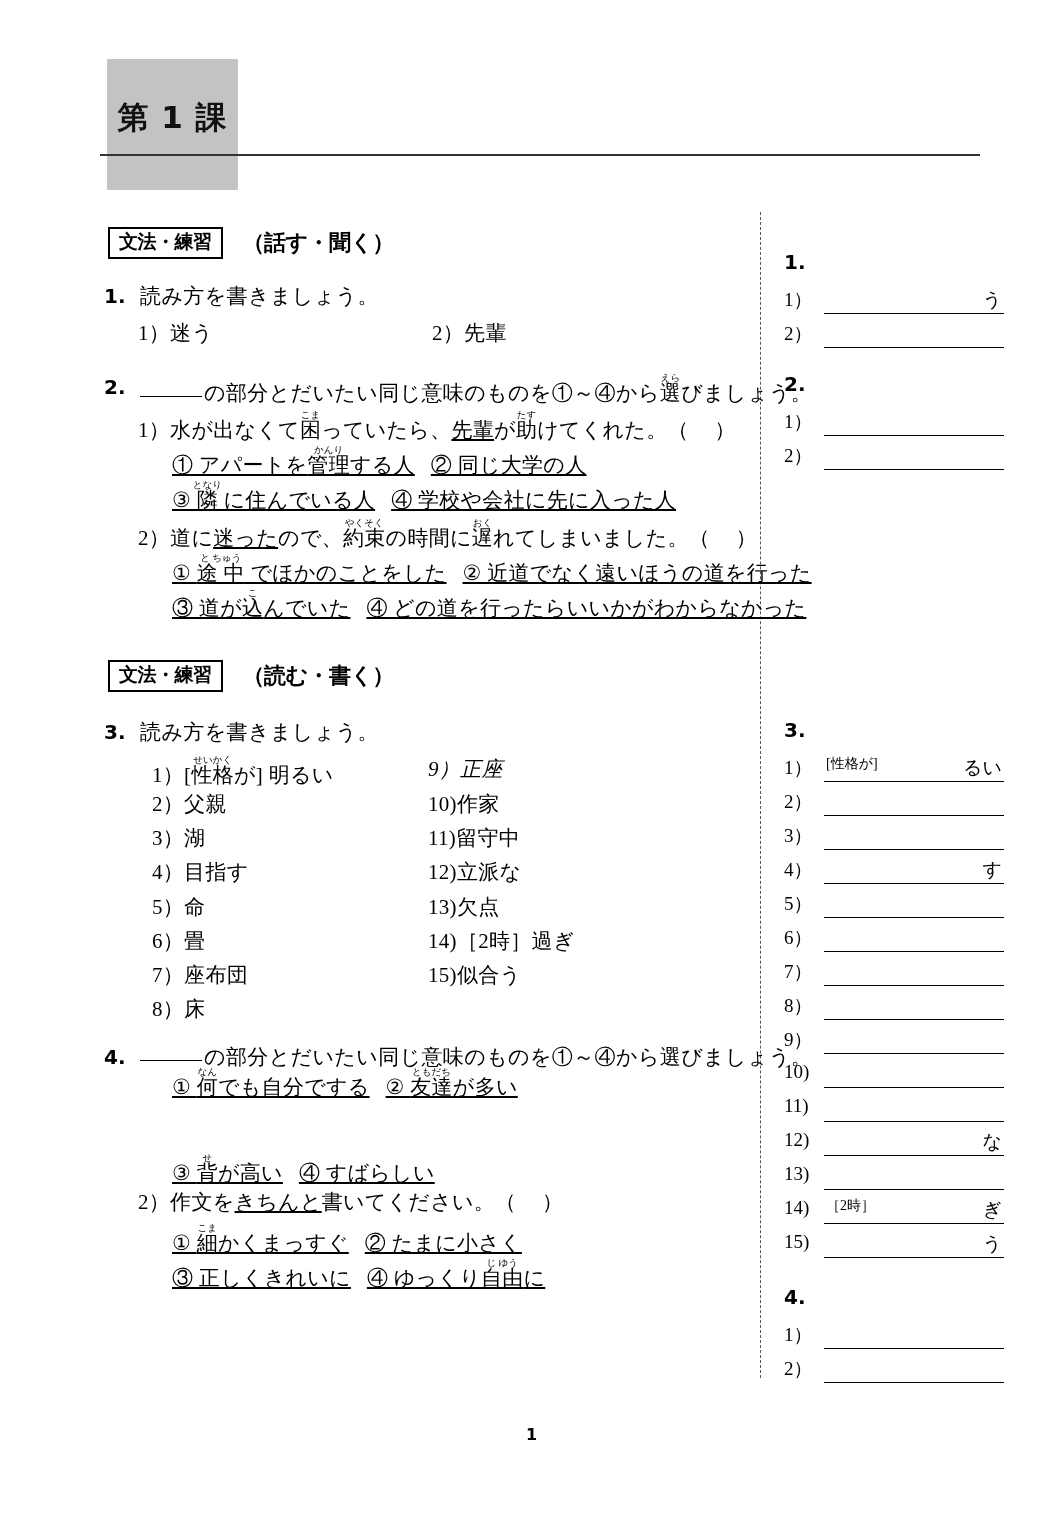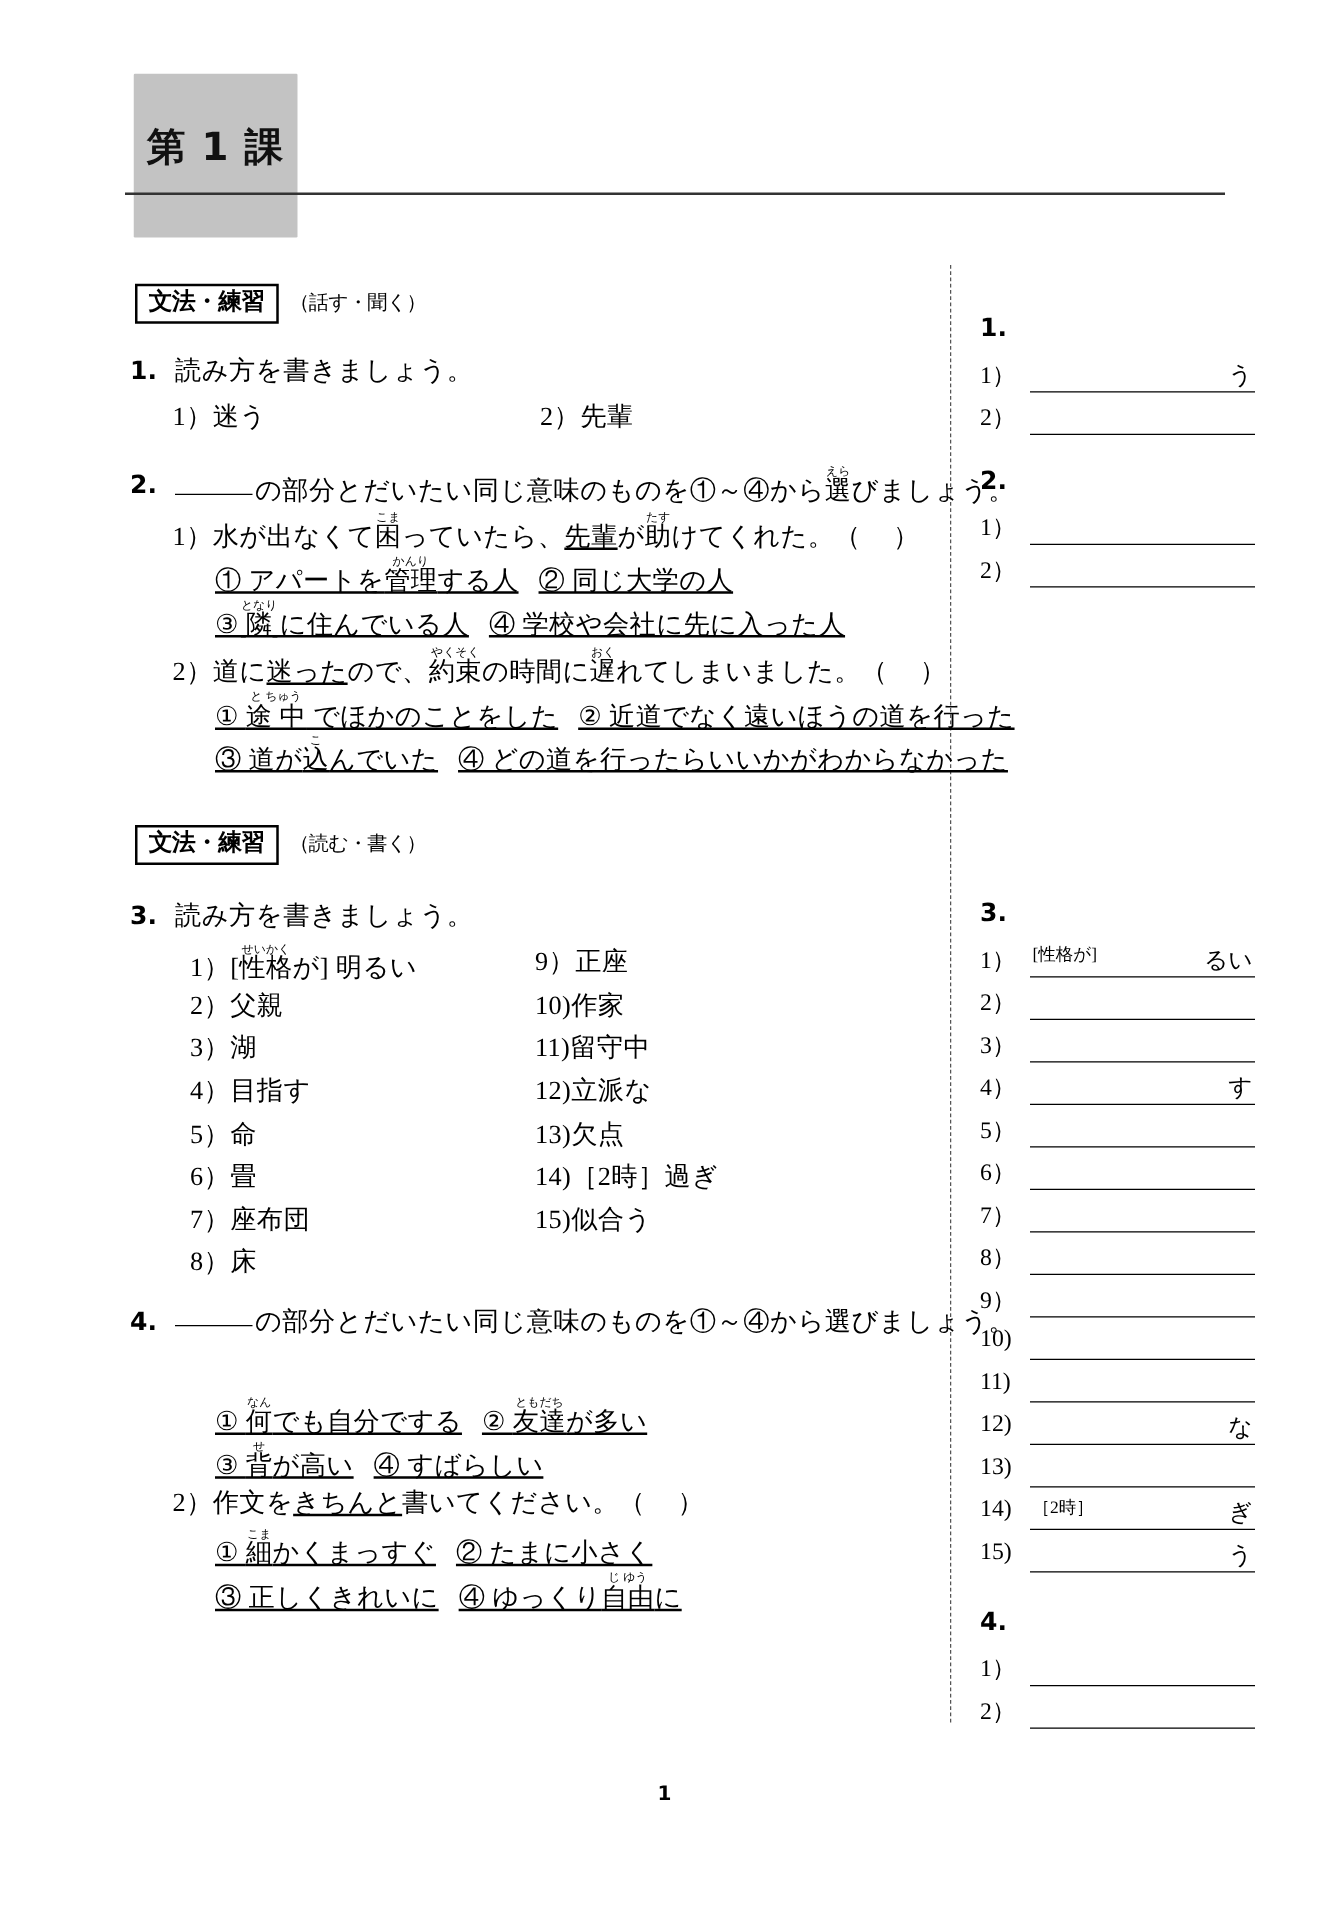--- a/index.html
+++ b/index.html
@@ -75,24 +75,24 @@
   .sec-header .sec-box {
     border: 2px solid #000;
     padding: 3px 9px 5px 9px;
     font-family: "DejaVu Sans", sans-serif;
     font-weight: bold;
     font-size: 19px;
     letter-spacing: -0.5px;
     line-height: 1.05;
   }
   .sec-header .sec-mode {
-    margin-left: 9px;
-    font-family: "DejaVu Sans", sans-serif;
-    font-weight: normal;
-    font-size: 16px;
+    margin-left: 20px;
+    font-family: "DejaVu Sans", sans-serif;
+    font-weight: bold;
+    font-size: 22px;
     letter-spacing: -0.5px;
   }
 
   .q-block { position: absolute; white-space: nowrap; }
 
   .q-num {
     position: absolute;
     left: 0;
     top: 0;
     font-family: "DejaVu Sans", sans-serif;
@@ -281,21 +281,21 @@
   <div class="item" style="left:152px; top:927px;">
     <span>6）</span><span>畳</span>
   </div>
   <div class="item" style="left:152px; top:961px;">
     <span>7）</span><span>座布団</span>
   </div>
   <div class="item" style="left:152px; top:995px;">
     <span>8）</span><span>床</span>
   </div>
 
-  <div class="item" style="left:428px; top:755px;">
+  <div class="item" style="left:428px; top:755px;font-style:italic;">
     <span>9）</span><span>正座</span>
   </div>
   <div class="item" style="left:428px; top:790px;">
     <span>10)</span><span>作家</span>
   </div>
   <div class="item" style="left:428px; top:824px;">
     <span>11)</span><span>留守中</span>
   </div>
   <div class="item" style="left:428px; top:858px;">
     <span>12)</span><span>立派な</span>
@@ -308,21 +308,21 @@
   </div>
   <div class="item" style="left:428px; top:961px;">
     <span>15)</span><span>似合う</span>
   </div>
 
   <div class="q-block" style="left:104px; top:1045px; width:650px;">
     <span class="q-num">4.</span>
     <span class="q-prompt" style="left:36px; top:-2px;"><span class="blankline"></span><span>の部分とだいたい同じ意味のものを①～④から選びましょう。</span></span>
   </div>
 
-  <div class="choice" style="left:172px; top:1118px;">
+  <div class="choice" style="left:172px; top:1067px;">
     <span>① <ruby>何<rt>なん</rt></ruby>でも自分でする</span><span class="gap"></span><span>② <ruby>友達<rt>ともだち</rt></ruby>が多い</span>
   </div>
   <div class="choice" style="left:172px; top:1153px;">
     <span>③ <ruby>背<rt>せ</rt></ruby>が高い</span><span class="gap"></span><span>④ すばらしい</span>
   </div>
 
   <div class="item" style="left:138px; top:1188px;">
     <span>2）</span><span>作文を<span class="u">きちんと</span>書いてください。</span><span class="paren">（<span class="sp"></span>）</span>
   </div>
   <div class="choice" style="left:172px; top:1223px;">

